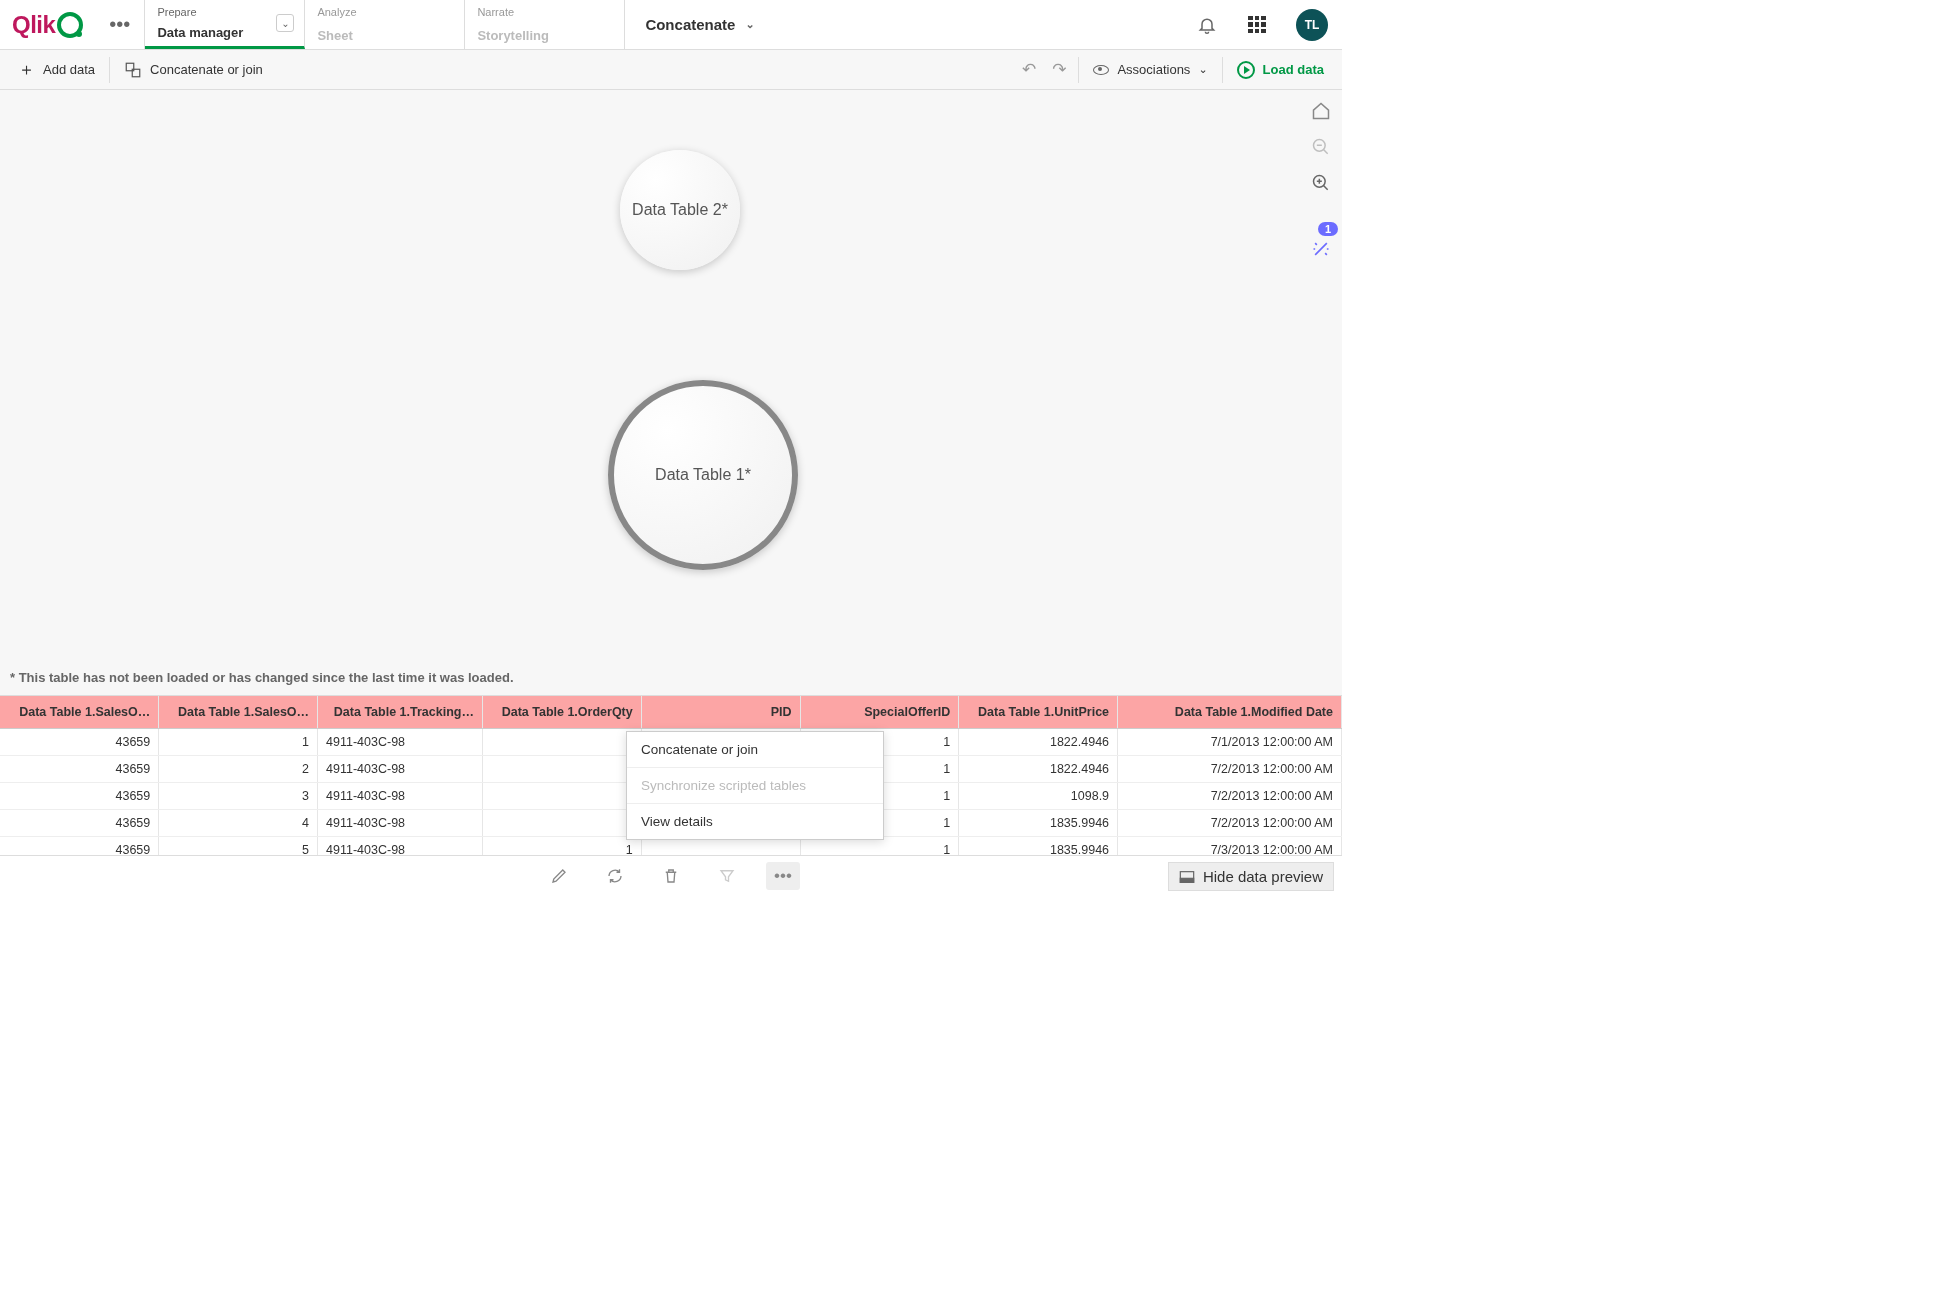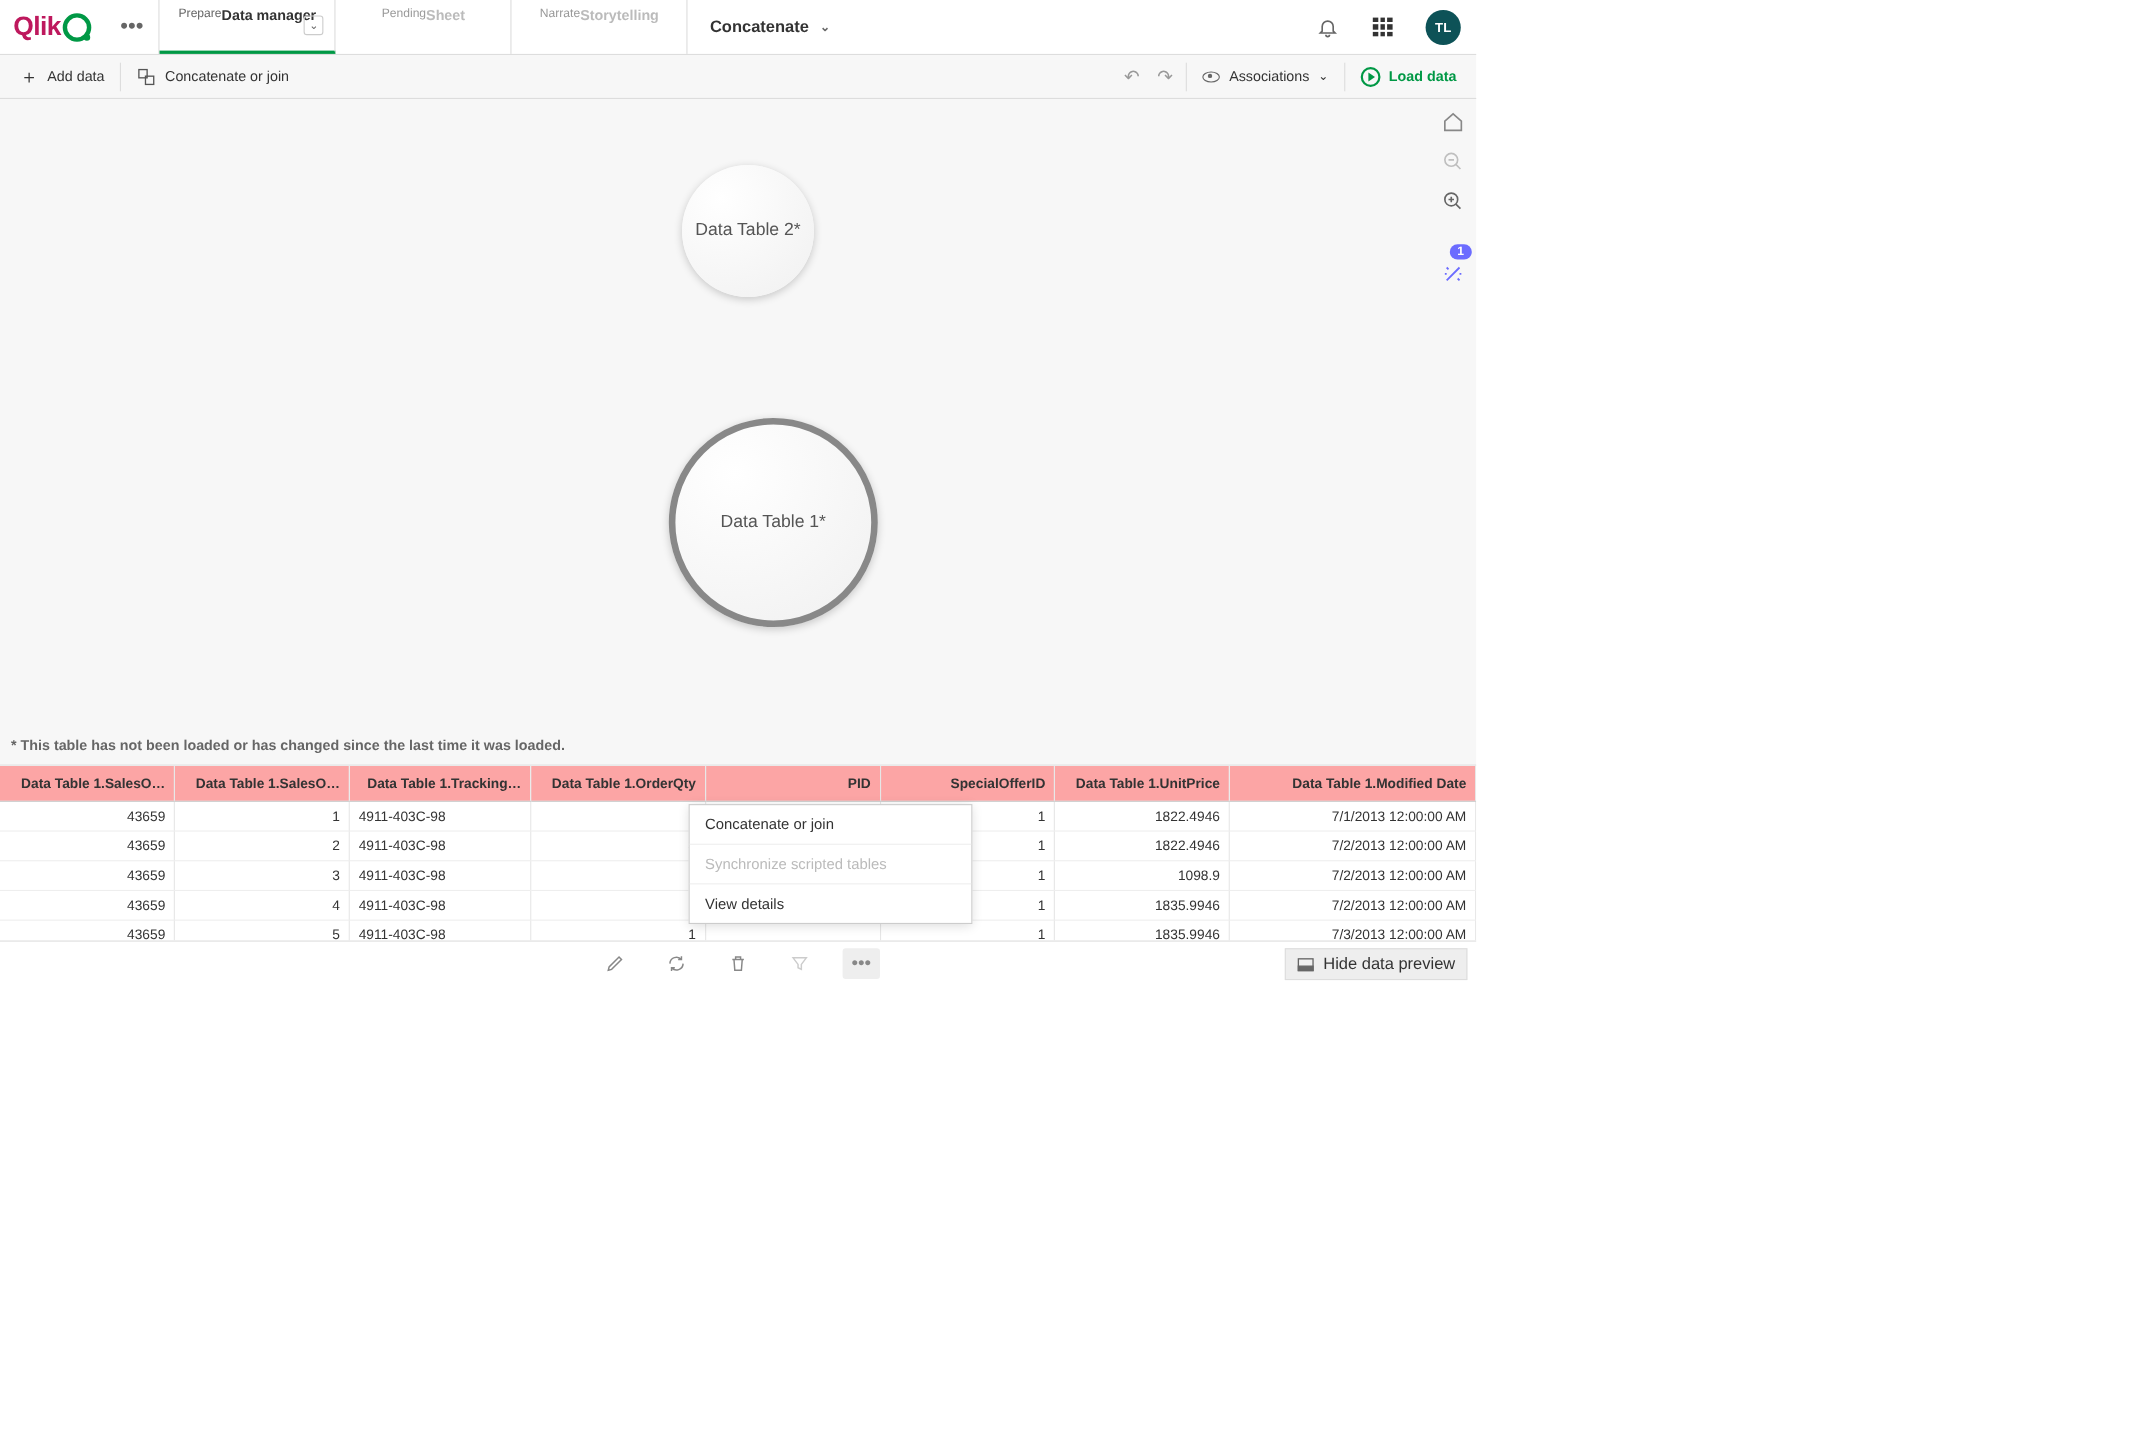--- a/index.html
+++ b/index.html
@@ -8,21 +8,21 @@
 
 
 .topbar { height: 50px; display: flex; align-items: stretch; border-bottom: 1px solid #ddd; }
 .logo-area { display: flex; align-items: center; padding: 0 12px; }
 .logo { font-size: 24px; font-weight: 700; color: #be185d; letter-spacing: -0.5px; }
 .logo-q { display:inline-block; width:26px; height:26px; border:4px solid #009845; border-radius:50%; position:relative; margin-left:2px; vertical-align:middle; }
 .logo-q::after { content:""; position:absolute; width:6px; height:6px; background:#009845; border-radius:50%; right:-3px; bottom:-3px; }
 .logo-more { padding: 0 14px; display:flex; align-items:center; font-size:20px; color:#666; cursor:pointer; border-right:1px solid #ddd; }
 
 .nav-tabs { display:flex; }
-.nav-tab { width: 160px; padding: 6px 12px; border-right:1px solid #ddd; display:flex; flex-direction:row; justify-content:center; position:relative; cursor:pointer; }
+.nav-tab { width: 160px; padding: 6px 12px; border-right:1px solid #ddd; display:flex; flex-direction:column; justify-content:space-between; position:relative; cursor:pointer; }
 .nav-tab.prepare { border-bottom: 3px solid #009845; }
 .nav-tab .top { font-size:11px; color:#999; }
 .nav-tab .top.active { color:#666; }
 .nav-tab .bot { font-size:13px; color:#bbb; font-weight:600; }
 .nav-tab .bot.active { color:#333; }
 .nav-tab .caret { position:absolute; right:10px; top:50%; transform:translateY(-50%); width:18px; height:18px; border:1px solid #ccc; border-radius:3px; display:flex; align-items:center; justify-content:center; font-size:10px; color:#666; }
 
 .doc-name { flex:1; display:flex; align-items:center; padding:0 20px; font-size:15px; font-weight:600; }
 .doc-caret { margin-left:10px; font-size:11px; color:#666; }
 
@@ -97,21 +97,21 @@
     <div class="logo-more">
       <span>•••</span>
     </div>
     <div class="nav-tabs">
       <div class="nav-tab prepare">
         <span class="top active">Prepare</span>
         <span class="bot active">Data manager</span>
         <span class="caret">⌄</span>
       </div>
       <div class="nav-tab">
-        <span class="top">Pending</span>
+        <span class="top">Analyze</span>
         <span class="bot">Sheet</span>
       </div>
       <div class="nav-tab">
         <span class="top">Narrate</span>
         <span class="bot">Storytelling</span>
       </div>
     </div>
     <div class="doc-name">
       <span>Concatenate</span>
       <span class="doc-caret">⌄</span>

